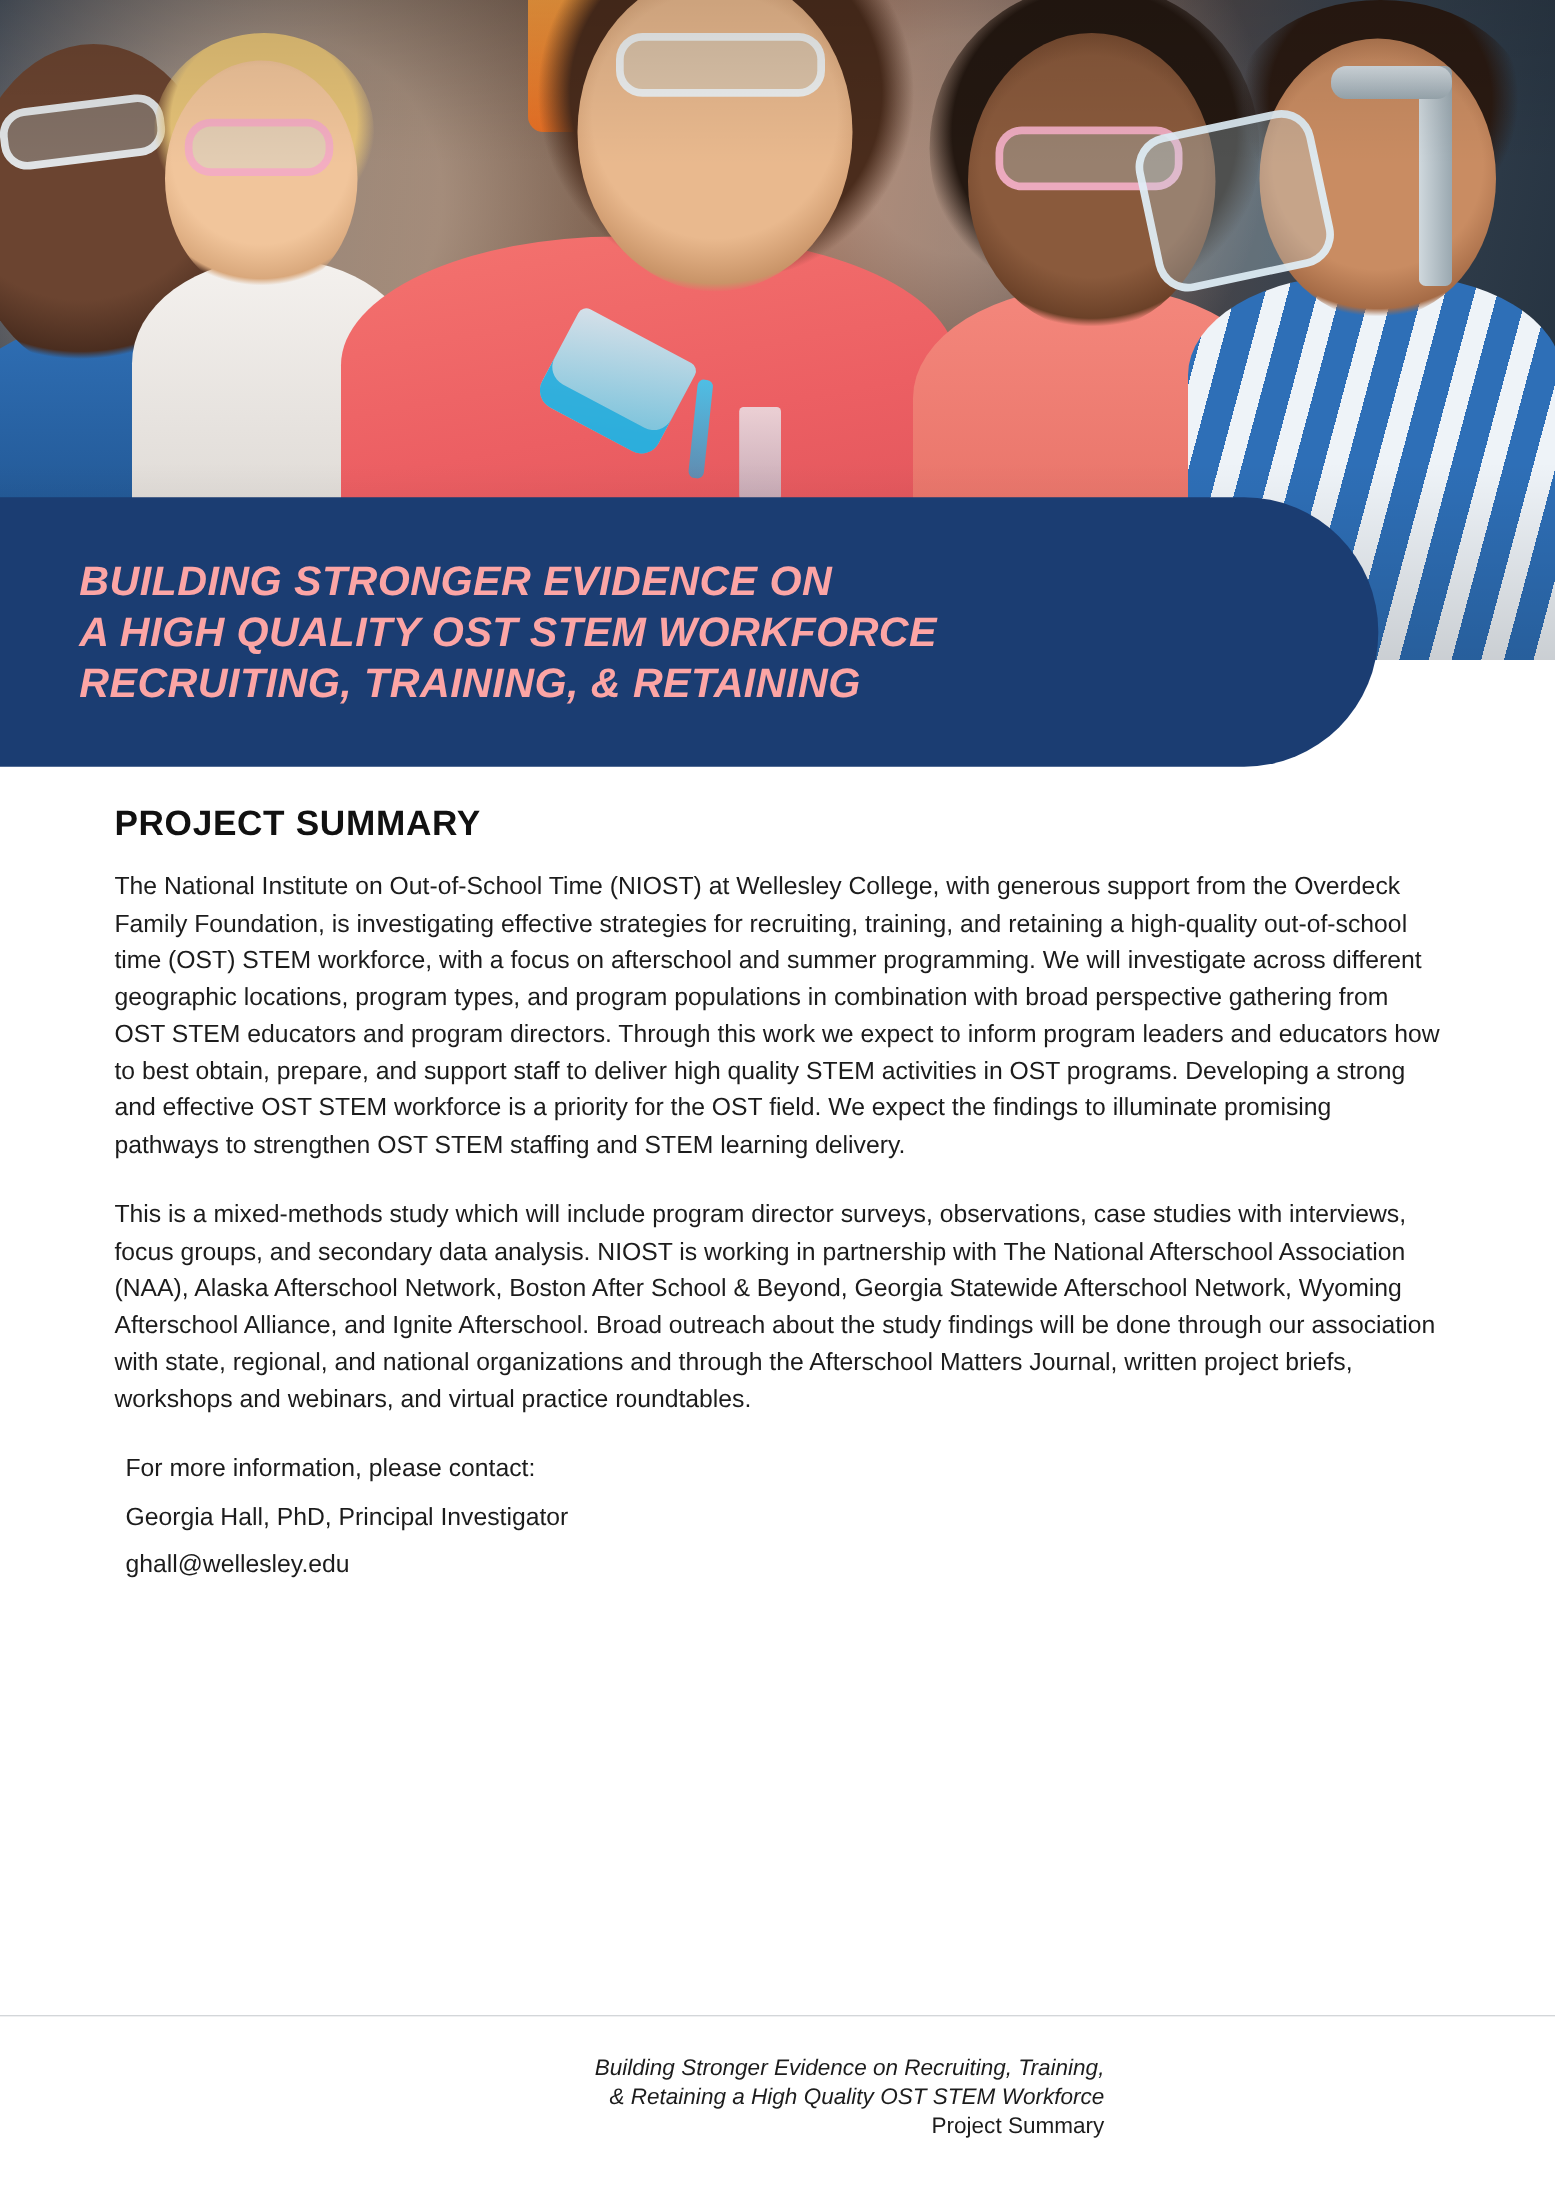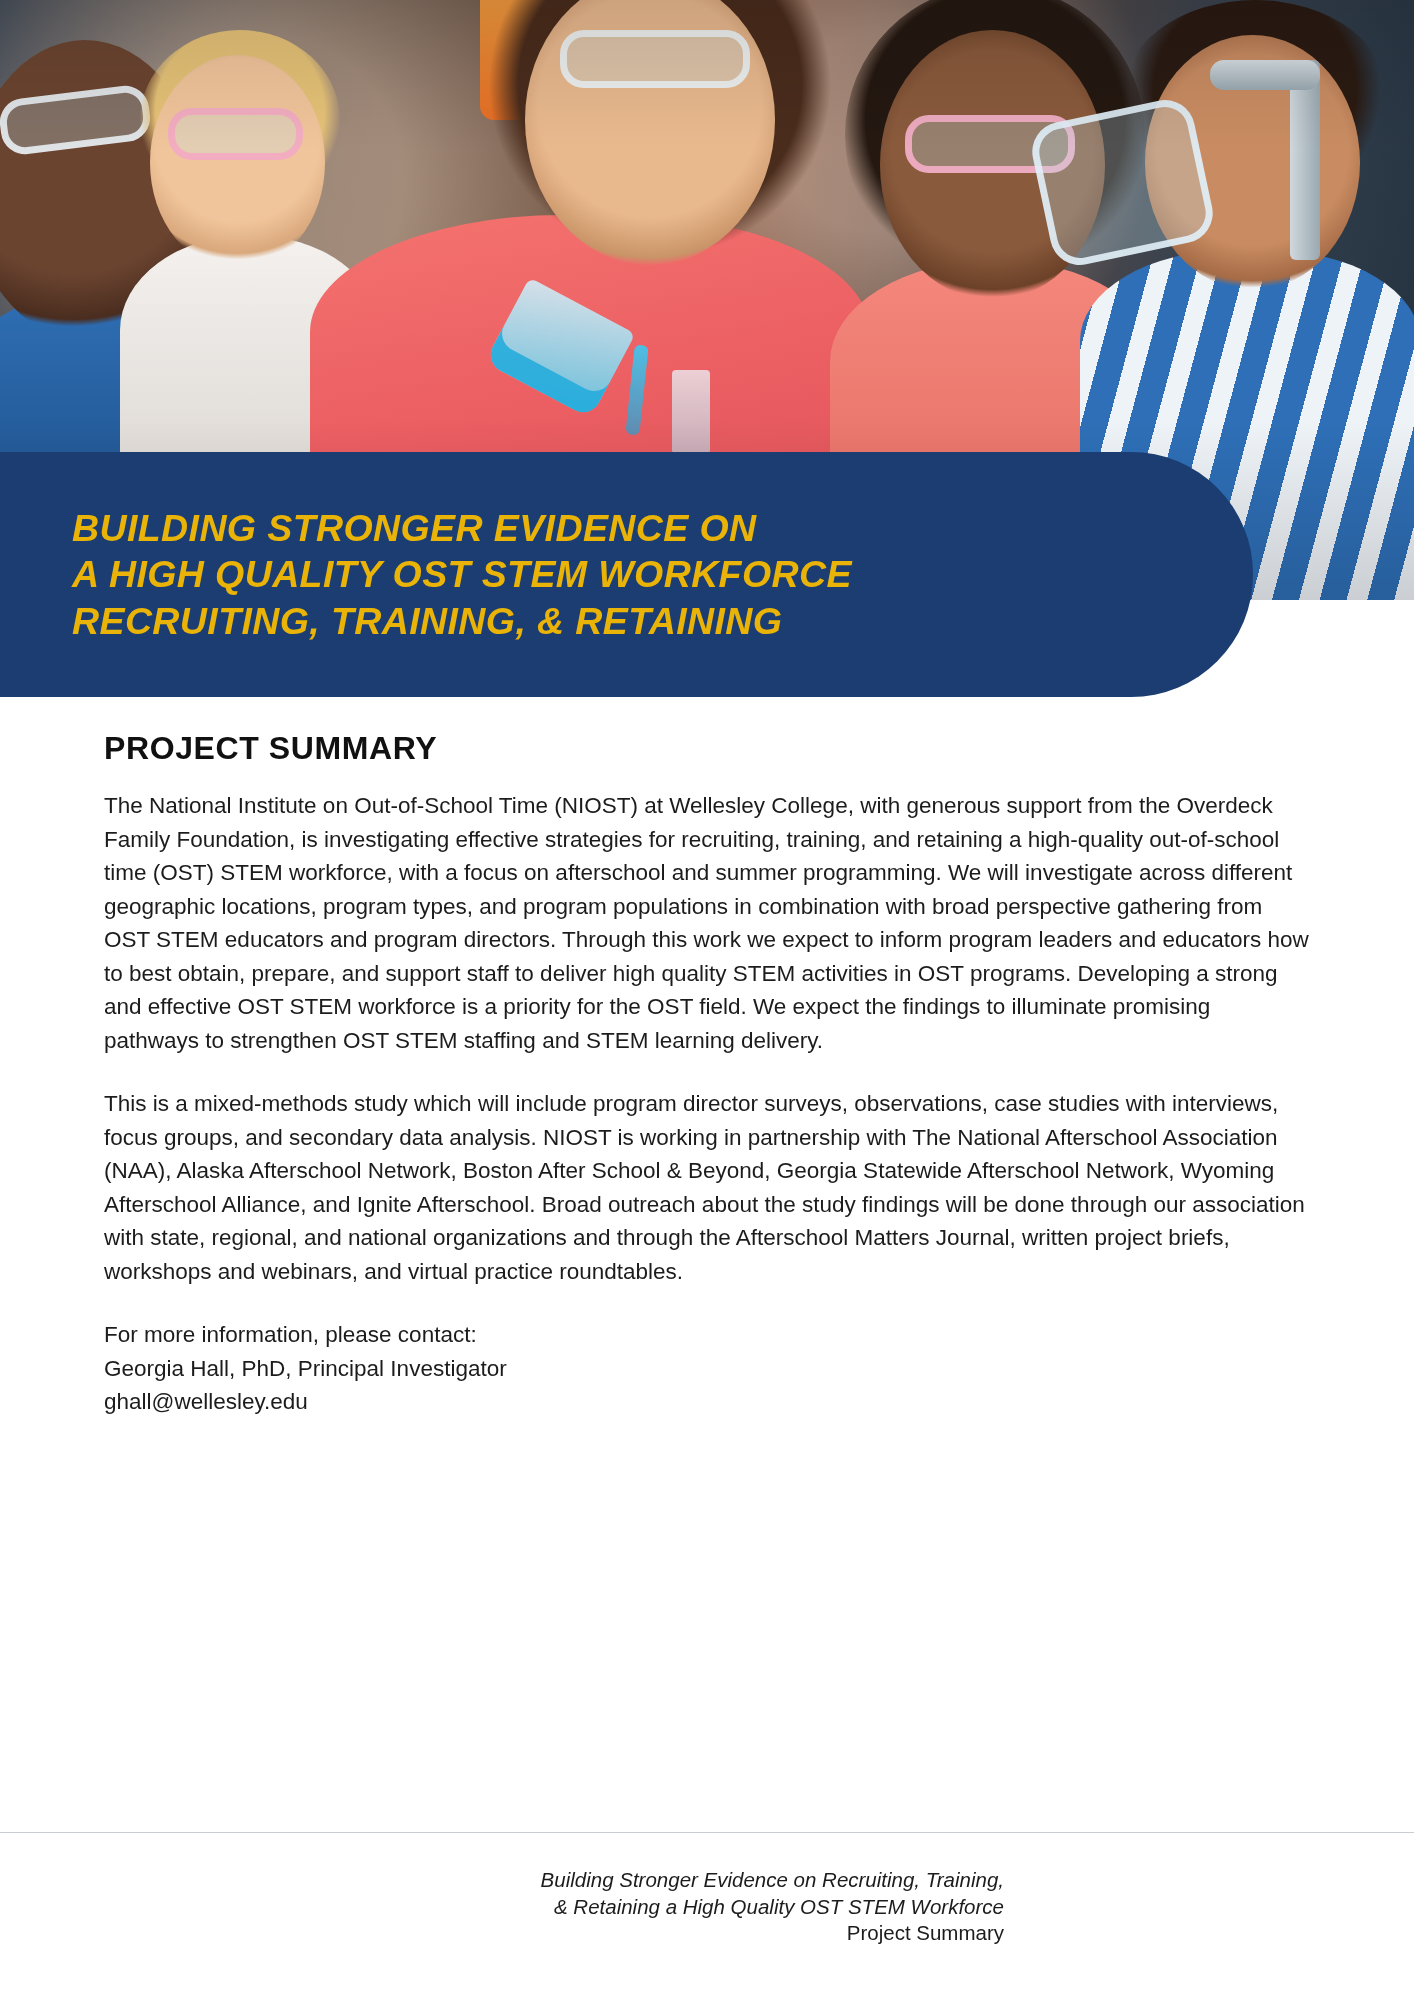--- a/index.html
+++ b/index.html
@@ -155,21 +155,21 @@
     width: 1253px;
     height: 245px;
     background: #1b3d72;
     border-radius: 0 122px 122px 0;
     display: flex;
     align-items: center;
     padding: 0 120px 0 72px;
     z-index: 5;
   }
   .title-text {
-    color: #eab308;
+    color: #fca5a5;
     font-style: italic;
     font-weight: bold;
     font-size: 37.5px;
     line-height: 1.24;
     letter-spacing: 0.4px;
     text-transform: uppercase;
   }
   .title-text span { display: block; }
 
   
@@ -190,21 +190,21 @@
     font-size: 22.5px;
     line-height: 1.49;
     color: #1c1c1c;
     margin: 0 0 30px 0;
   }
   .contact-block {
     font-size: 22.5px;
     line-height: 1.49;
     color: #1c1c1c;
   }
-  .contact-block div { margin: 0; }
+  .contact-block div { margin: 10px; }
 
   
   .footer-rule {
     position: absolute;
     left: 0;
     top: 1832px;
     width: 1414px;
     height: 1px;
     background: #c9ccd0;
   }

